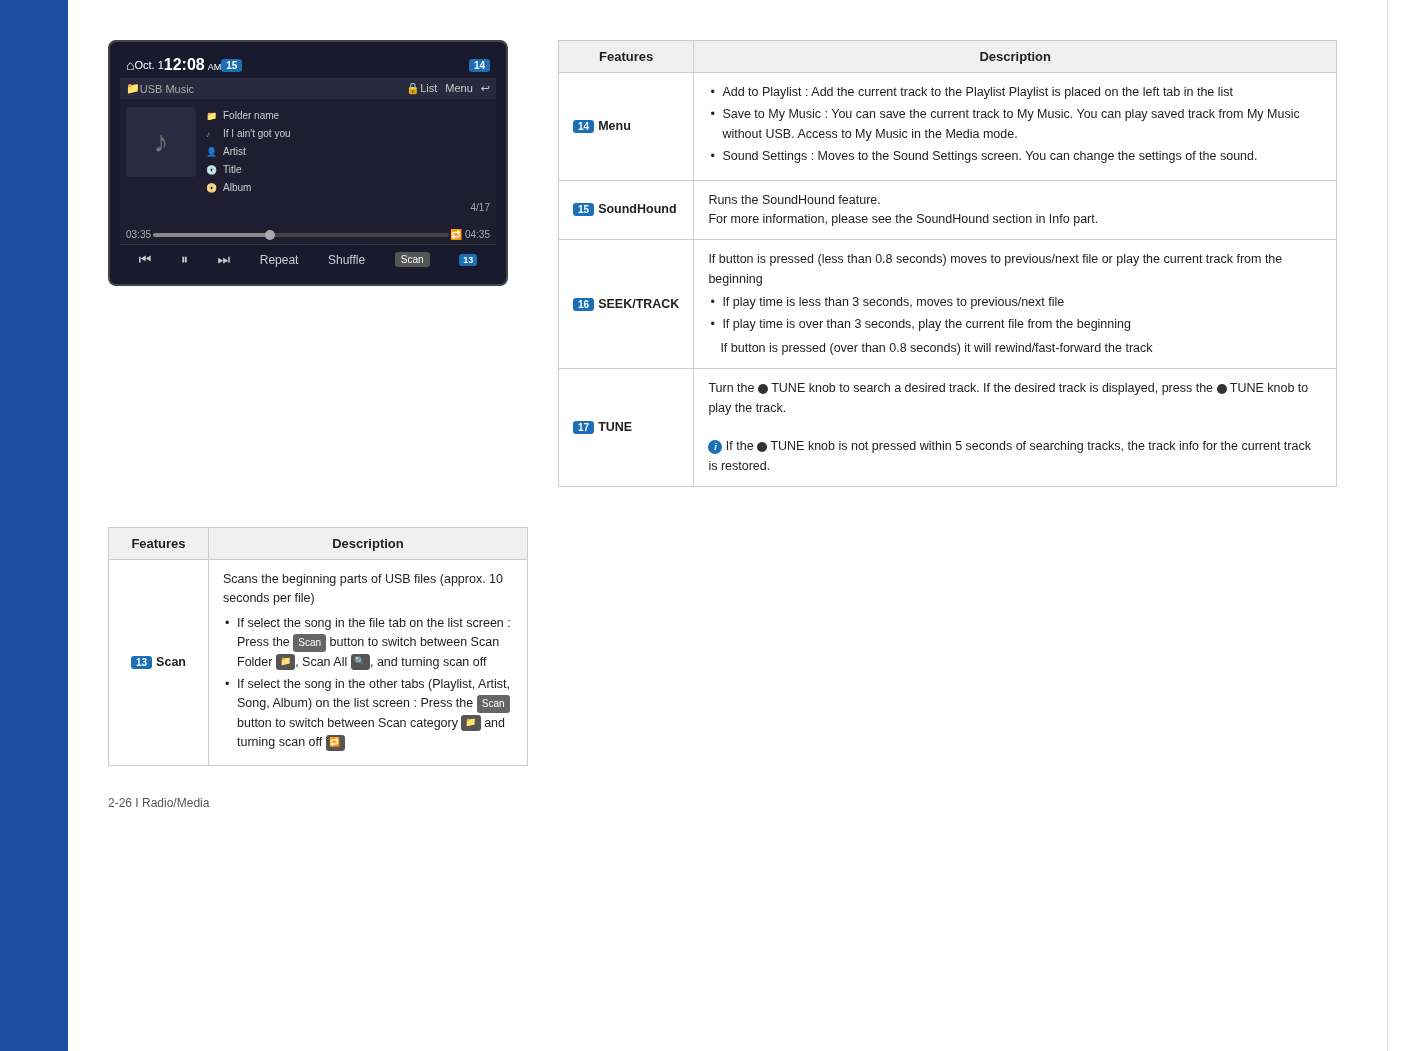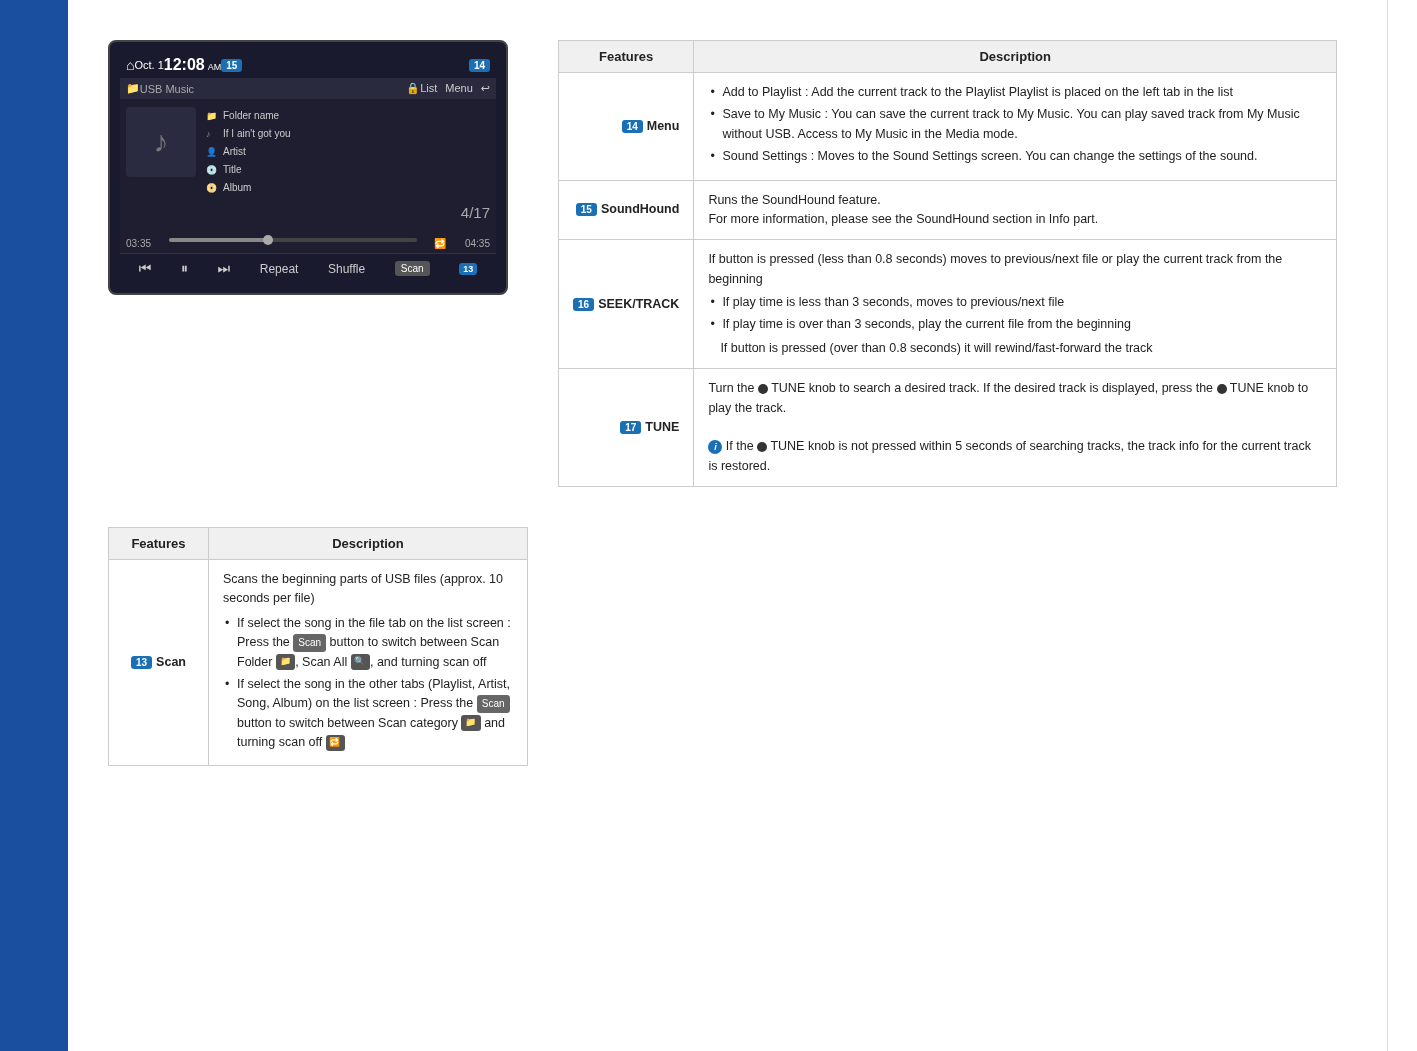--- a/index.html
+++ b/index.html
@@ -137,33 +137,33 @@
 
     .device-track-info .info-icon {
       color: #888;
       font-size: 9px;
       width: 12px;
     }
 
     .device-track-info .track-count {
       text-align: right;
       color: #aaa;
-      font-size: 15px;
+      font-size: 10px;
       margin-top: 2px;
     }
 
     .device-progress-area {
       background: #1e1e30;
       padding: 4px 6px;
     }
 
     .device-progress-bar-container {
       display: flex;
-      align-items: flex-start;
-      gap: 18px;
+      align-items: center;
+      gap: 2px;
       color: #aaa;
       font-size: 10px;
     }
 
     .device-progress-track {
       flex: 1;
       height: 4px;
       background: #444;
       border-radius: 2px;
       position: relative;
@@ -245,21 +245,21 @@
     }
 
     .features-table td {
       border: 1px solid #ccc;
       padding: 10px 14px;
       vertical-align: top;
       line-height: 1.55;
     }
 
     .features-table td.feature-name {
-      text-align: right;
+      text-align: left;
       font-weight: bold;
       width: 130px;
       vertical-align: middle;
     }
 
     .badge-num {
       background: #1a6fb5;
       color: #fff;
       border-radius: 3px;
       padding: 1px 5px;
@@ -572,19 +572,22 @@
                   </li>
                 </ul>
               </td>
             </tr>
           </tbody>
         </table>
       </div>
       <div style="flex:1"></div>
     </div>
 
+    <div class="page-footer">
+      <span>2-26 I Radio/Media</span>
+    </div>
 
   </div>
 
   <div class="right-margin">
     <div class="margin-line"></div>
   </div>
 </div>
 
 </body></html>

